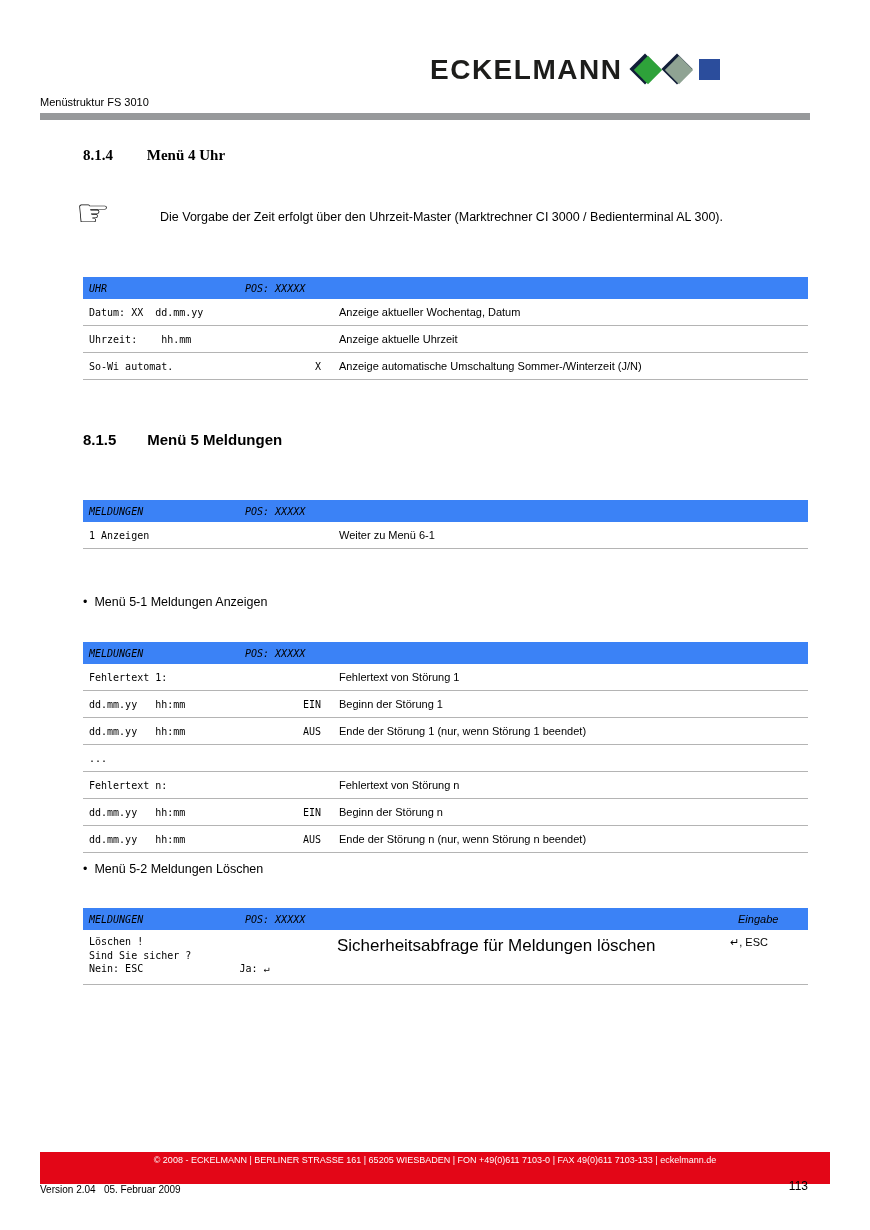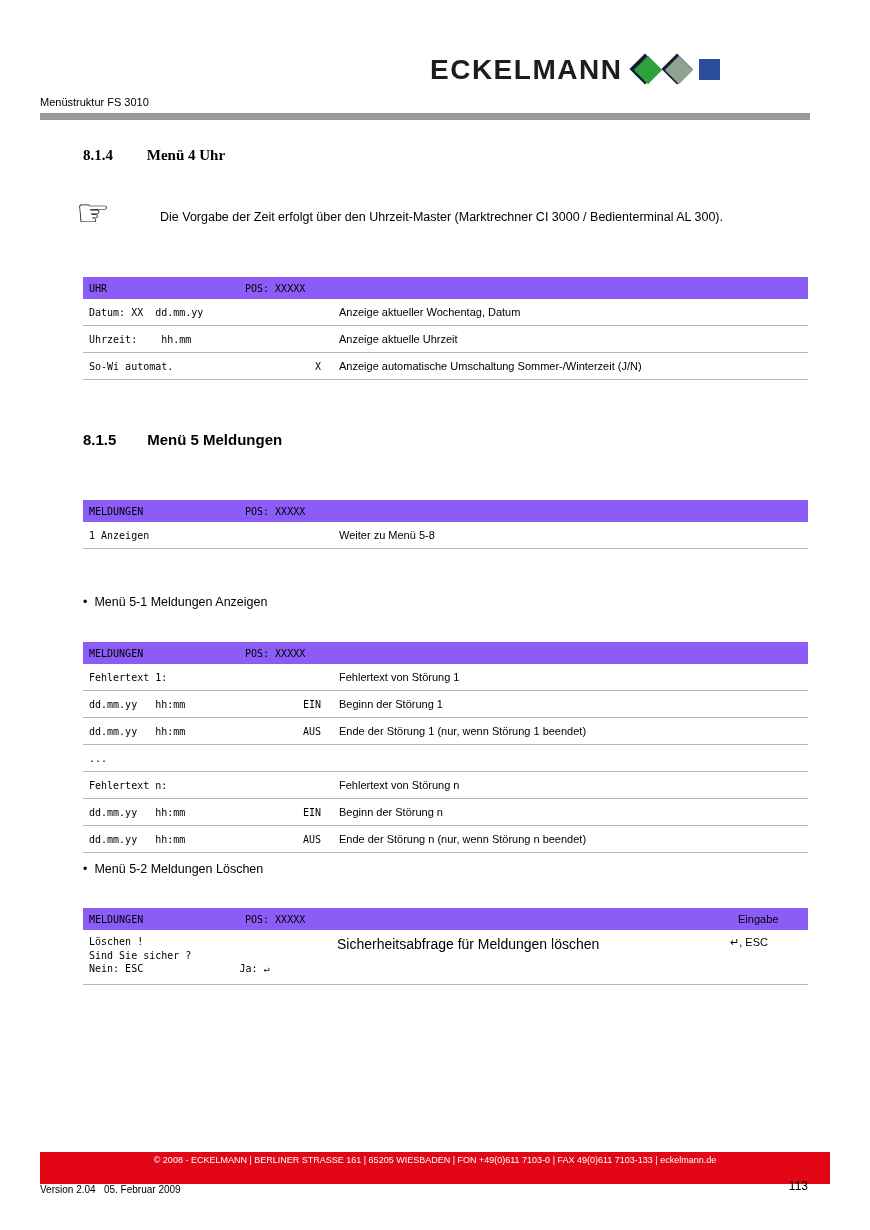--- a/index.html
+++ b/index.html
@@ -20,33 +20,33 @@
   .doc-title{position:absolute;left:40px;top:96px;font-size:11px;}
   .rule{position:absolute;left:40px;top:113px;width:770px;height:7px;background:#97999b;}
 
   .sec{position:absolute;left:83px;font-size:15px;font-weight:bold;}
   .sec .num{display:inline-block;width:60px;}
 
   .note-icon{position:absolute;left:76px;top:194px;font-size:38px;line-height:38px;}
   .note-text{position:absolute;left:160px;top:209px;width:655px;font-size:12.5px;line-height:16px;}
 
   .mtable{position:absolute;left:83px;width:725px;}
-  .mt-head{height:22px;background:#8b5cf6;display:grid;grid-template-columns:156px 1fr 78px;
-           align-items:center;padding-left:6px;font-size:10px;}
+  .mt-head{height:22px;background:#3b82f6;display:grid;grid-template-columns:156px 1fr 78px;
+           align-items:center;padding-left:6px;font-size:10px;font-style:italic;}
   .mt-head .t-title,.mt-head .t-pos{white-space:pre;}
   .mt-head .t-input{font-family:"Liberation Sans",sans-serif;font-size:11px;margin-left:8px;}
   .mt-row{display:grid;grid-template-columns:210px 22px auto;align-items:center;
           border-bottom:1px solid #b4b4b4;height:26px;padding-left:6px;}
   .mt-row .c-code{font-size:10px;white-space:pre;}
   .mt-row .c-flag{font-size:10px;text-align:right;white-space:pre;}
   .mt-row .c-desc{font-size:11px;padding-left:18px;}
   .mt-row-multi{display:grid;grid-template-columns:248px 393px auto;align-items:start;
           border-bottom:1px solid #b4b4b4;padding:5px 0 8px 6px;}
   .mt-row-multi .c-code{font-size:10px;line-height:13.5px;white-space:pre;}
-  .mt-row-multi .c-desc{font-size:14px;padding-top:1px;}
+  .mt-row-multi .c-desc{font-size:17px;padding-top:1px;}
   .mt-row-multi .c-input{font-size:11px;padding-top:1px;}
 
   .bullet{position:absolute;left:83px;font-size:12.5px;}
   .bullet .b-dot{margin-right:7px;}
 
   .footer-bar{position:absolute;left:40px;top:1152px;width:790px;height:32px;background:#e30617;
               color:#fff;font-size:9px;text-align:center;line-height:16px;}
   .version{position:absolute;left:40px;top:1184px;font-size:10px;white-space:pre;}
   .pagenum{position:absolute;left:688px;top:1179px;width:120px;text-align:right;font-size:12px;}
 </style>
@@ -107,21 +107,21 @@
 
   <div class="mtable" style="top:500px;">
     <div class="mt-head">
       <span class="t-title mono">MELDUNGEN</span>
       <span class="t-pos mono">POS: XXXXX</span>
       <span class="t-input"></span>
     </div>
     <div class="mt-row">
       <span class="c-code mono">1 Anzeigen</span>
       <span class="c-flag mono"></span>
-      <span class="c-desc">Weiter zu Menü 5-8</span>
+      <span class="c-desc">Weiter zu Menü 6-1</span>
     </div>
   </div>
 
   <div class="bullet" style="top:595px;">
     <span class="b-dot">•</span><span>Menü 5-1 Meldungen Anzeigen</span>
   </div>
 
   <div class="mtable" style="top:642px;">
     <div class="mt-head">
       <span class="t-title mono">MELDUNGEN</span>

